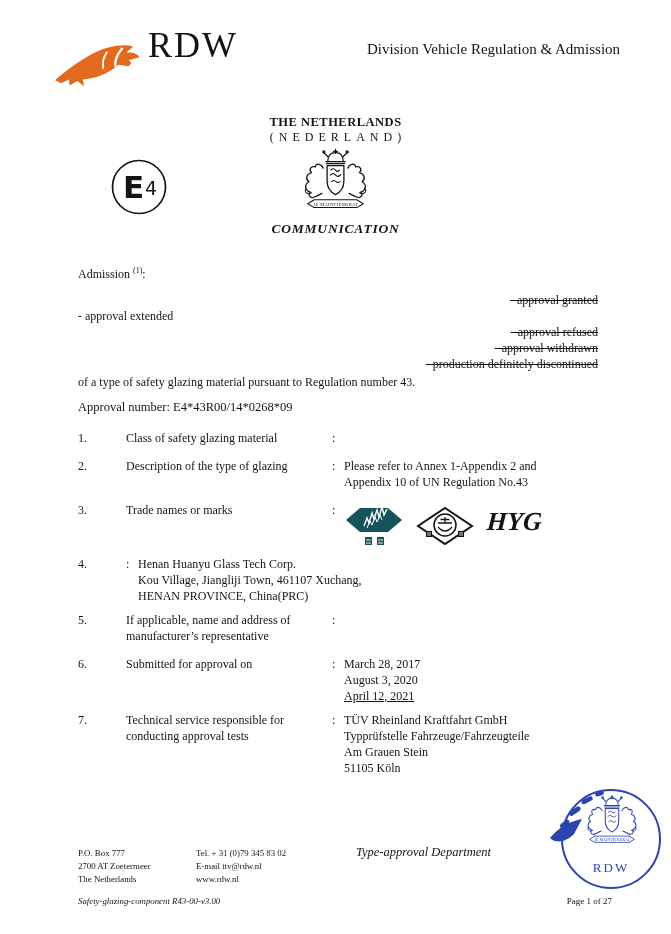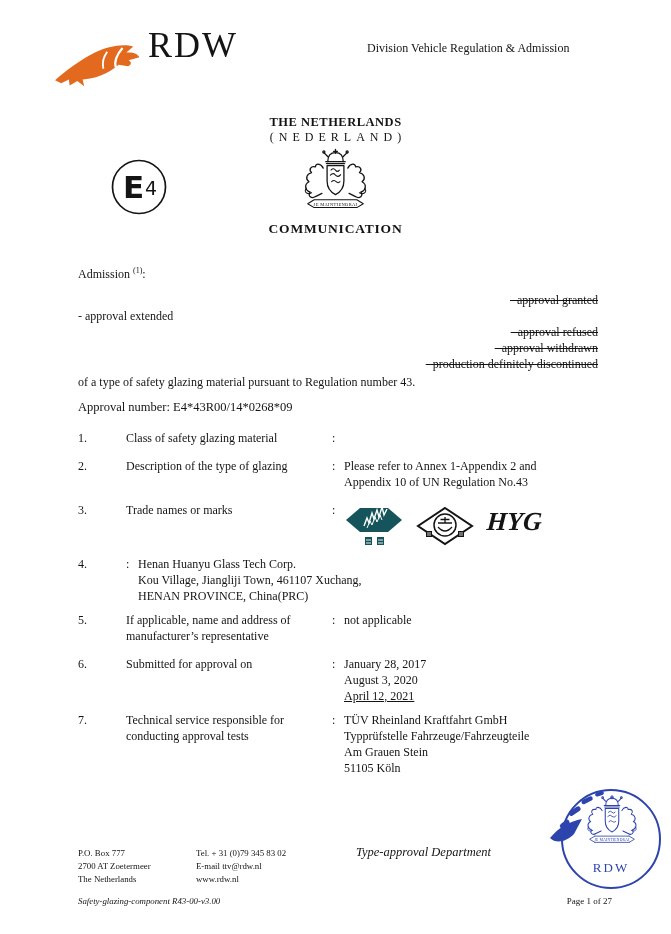--- a/index.html
+++ b/index.html
@@ -5,24 +5,24 @@
   html,body{margin:0;padding:0;background:#e8e8e8;}
   .page{position:relative;width:671px;height:934px;margin:0 auto;background:#ffffff;
         font-family:"Liberation Serif",serif;color:#141414;overflow:hidden;}
   .abs{position:absolute;}
   .center{left:0;width:671px;text-align:center;}
   .ml{white-space:pre-line;}
   .u{text-decoration:underline;}
   .strike{text-decoration:line-through;text-align:right;}
   
   .rdw-word{left:148px;top:24px;font-size:36px;letter-spacing:2px;}
-  .division{left:367px;top:41px;font-size:12px;}
+  .division{left:367px;top:41px;font-size:15px;}
   .country{top:115px;font-size:12.5px;font-weight:bold;letter-spacing:.5px;}
   .nederland{top:130px;font-size:12px;letter-spacing:5px;text-indent:5px;}
-  .communication{top:221px;font-size:13.5px;font-weight:bold;letter-spacing:.8px;}
+  .communication{top:221px;font-size:13.5px;font-weight:bold;letter-spacing:.8px;font-style:italic;}
   
   .concern{left:78px;top:263px;width:520px;font-size:12px;line-height:16px;}
   .concern sup{font-size:8px;}
   .clist{margin-top:10px;}
   .subject{margin-top:2px;}
   .approval{margin-top:9px;font-size:12.5px;font-weight:normal;}
   
   .rows{left:78px;top:430px;width:516px;font-size:12px;line-height:16px;}
   .row{display:flex;align-items:flex-start;}
   .row .num{width:48px;flex:none;}
@@ -166,29 +166,28 @@
       <div class="value ml">Henan Huanyu Glass Tech Corp.
 Kou Village, Jiangliji Town, 461107 Xuchang,
 HENAN PROVINCE, China(PRC)</div>
     </div>
 
     <div class="row mb12">
       <div class="num">5.</div>
       <div class="label ml">If applicable, name and address of
 manufacturer’s representative</div>
       <div class="colon">:</div>
-      <div class="value ml">not applicable</div>
     </div>
 
     <div class="row mb8">
       <div class="num">6.</div>
       <div class="label ml">Submitted for approval on</div>
       <div class="colon">:</div>
       <div class="value">
-        <div>January 28, 2017</div>
+        <div>March 28, 2017</div>
         <div>August 3, 2020</div>
         <div class="u">April 12, 2021</div>
       </div>
     </div>
 
     <div class="row">
       <div class="num">7.</div>
       <div class="label ml">Technical service responsible for
 conducting approval tests</div>
       <div class="colon">:</div>

